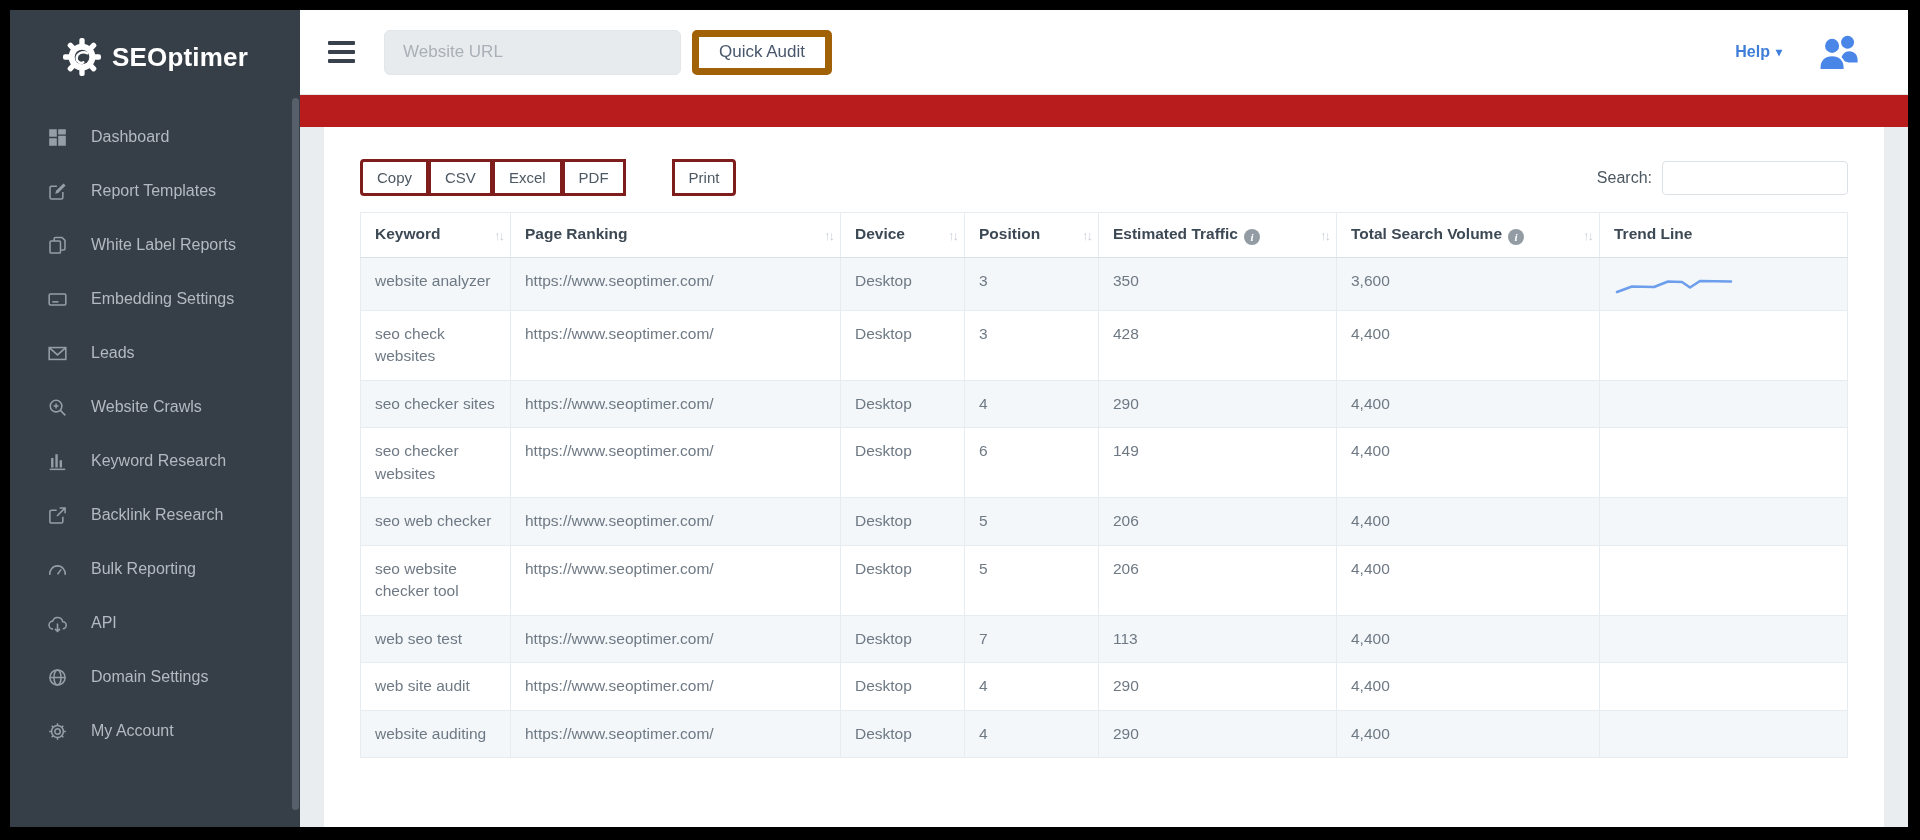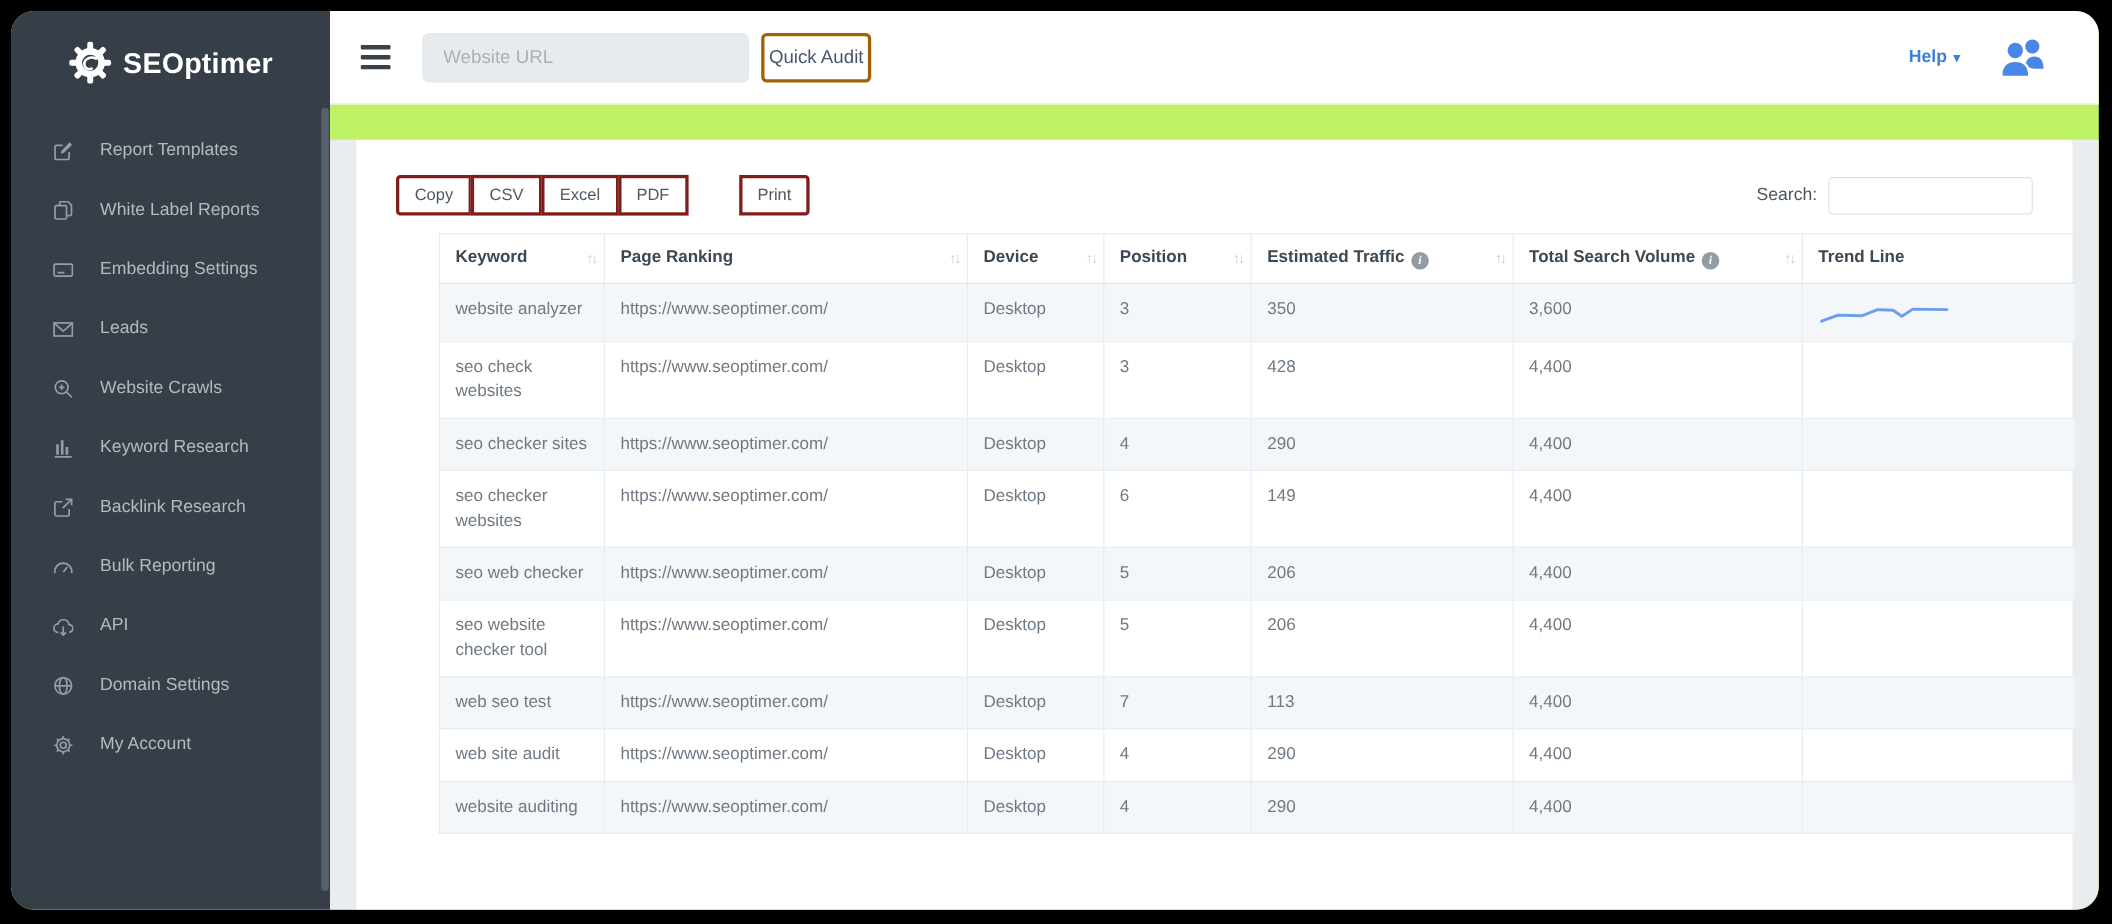--- a/index.html
+++ b/index.html
@@ -1,57 +1,57 @@
 <!DOCTYPE html>
 <html><head>
 <meta charset="utf-8">
 <style>
   * { box-sizing: border-box; margin: 0; padding: 0; }
   html,body { width:1920px; height:840px; background:#000; font-family:"Liberation Sans", sans-serif; }
-  .frame { position:absolute; left:10px; top:10px; width:1898px; height:817px; background:#bef264; display:flex; overflow:hidden;border-radius:21px; }
+  .frame { position:absolute; left:10px; top:10px; width:1898px; height:817px; background:#b91c1c; display:flex; overflow:hidden; }
 
   
   .sidebar { width:290px; flex-shrink:0; background:#363f48; position:relative; }
   .brand { height:88px; display:flex; align-items:center; justify-content:center; gap:10px; padding-top:6px; }
   .brand svg { width:40px; height:40px; color:#fff; }
   .brand-name { color:#fff; font-size:26px; font-weight:bold; letter-spacing:.2px; }
   .side-nav { margin-top:12px; }
   .side-item { height:54px; display:flex; align-items:center; padding-left:38px; gap:24px; cursor:pointer; }
   .side-item .icon { width:19px; height:19px; color:#959ea7; flex-shrink:0; display:flex; }
   .side-item .icon svg { width:19px; height:19px; }
   .side-item .label { color:#b3bac1; font-size:16px; }
   .side-scroll-thumb { position:absolute; right:1px; top:88px; width:7px; height:712px; border-radius:4px; background:#57606a; }
 
   
   .main { flex:1; display:flex; flex-direction:column; min-width:0;gap:32px; }
   .topbar { height:85px; background:#fff; border-bottom:1px solid #e4e7ea; display:flex; align-items:center; padding:0 46px 0 28px; flex-shrink:0; }
   .hamburger { width:27px; display:flex; flex-direction:column; gap:5px; cursor:pointer; margin-right:29px; }
   .hamburger span { display:block; height:4px; background:#39424c; border-radius:1px; }
   .url-input { width:297px; height:45px; background:#e8ebee; border:1px solid #e2e6e9; border-radius:6px; padding:0 18px; font-size:17px; color:#4a545e; font-family:"Liberation Sans", sans-serif; }
   .url-input::placeholder { color:#a9b0b7; }
-  .quick-audit { margin-left:11px; height:45px; padding:0 4px; background:#fff; border:3px solid #a16207; border-radius:5px; font-size:17px; color:#47566b; font-family:"Liberation Sans", sans-serif; cursor:pointer; }
+  .quick-audit { margin-left:11px; height:45px; padding:0 20px; background:#fff; border:7px solid #a16207; border-radius:5px; font-size:17px; color:#47566b; font-family:"Liberation Sans", sans-serif; cursor:pointer; }
   .help { margin-left:auto; display:flex; align-items:center; gap:6px; color:#3f7ed8; font-weight:bold; font-size:16px; cursor:pointer; }
   .help .caret { font-size:12px; }
   .account { margin-left:36px; cursor:pointer; display:flex; }
   .account svg { width:44px; height:36px; color:#4a86e8; }
 
   
   .content-wrap { flex:1; background:#e9edf0; padding:0 24px; overflow:hidden; }
   .panel { background:#fff; height:100%; padding:32px 36px 0 36px; }
 
   .table-toolbar { display:flex; align-items:center; justify-content:space-between; margin-bottom:16px; }
   .btn-group { display:flex; }
   .btn-group button { height:37px; padding:0 14px; background:#fff; border:3px solid #7f1d1d; margin-left:-1px; font-size:15px; color:#4c5863; font-family:"Liberation Sans", sans-serif; cursor:pointer; }
   .btn-group button:first-child { border-radius:4px 0 0 4px; margin-left:0; }
   .btn-group button:last-child { border-radius:0 4px 4px 0;margin-left:46px; }
   .search-box { display:flex; align-items:center; gap:10px; }
   .search-box label { font-size:16px; color:#4c5760; }
   .search-input { width:186px; height:34px; border:1px solid #dce1e6; border-radius:4px; padding:0 8px; font-size:15px; color:#4a545e; }
 
-  table { border-collapse:collapse; width:100%; table-layout:fixed;margin-left:39px; }
+  table { border-collapse:collapse; width:100%; table-layout:fixed; }
   col.c-keyword { width:150px; } col.c-page { width:330px; } col.c-device { width:124px; }
   col.c-position { width:134px; } col.c-traffic { width:238px; } col.c-volume { width:263px; }
   th, td { border:1px solid #e7ecf0; text-align:left; vertical-align:top; }
   th { position:relative; padding:12px 30px 12px 14px; font-size:15.5px; font-weight:bold; color:#3c4954; border-bottom:1px solid #d9e0e6; white-space:nowrap; overflow:hidden; }
   td { padding:12px 14px; font-size:15.5px; color:#6e7984; line-height:1.45; }
   tbody tr:nth-child(odd) { background:#f3f7fa; }
   .sort-icon { position:absolute; right:7px; top:50%; transform:translateY(-50%); color:#c9cfd6; font-size:13px; letter-spacing:-2px; font-weight:normal; }
   .info-icon { display:inline-block; width:16px; height:16px; margin-left:6px; border-radius:50%; background:#939ca4; color:#fff; font-size:11px; font-style:italic; font-weight:bold; text-align:center; line-height:16px; vertical-align:-2px; font-family:"Liberation Serif", serif; }
   .spark { display:block; margin-top:4px; }
 </style>
@@ -142,20 +142,28 @@
 <div class="frame">
 
   <aside class="sidebar">
     <div class="brand">
       <svg>
           <use href="#gear-logo-icon"></use>
         </svg>
       <span class="brand-name">SEOptimer</span>
     </div>
     <nav class="side-nav">
+        <div class="side-item">
+    <span class="icon">
+            <svg>
+              <use href="#dashboard-icon"></use>
+            </svg>
+          </span>
+    <span class="label">Dashboard</span>
+  </div>
         <div class="side-item">
     <span class="icon">
             <svg>
               <use href="#report-templates-icon"></use>
             </svg>
           </span>
     <span class="label">Report Templates</span>
   </div>
         <div class="side-item">
     <span class="icon">

